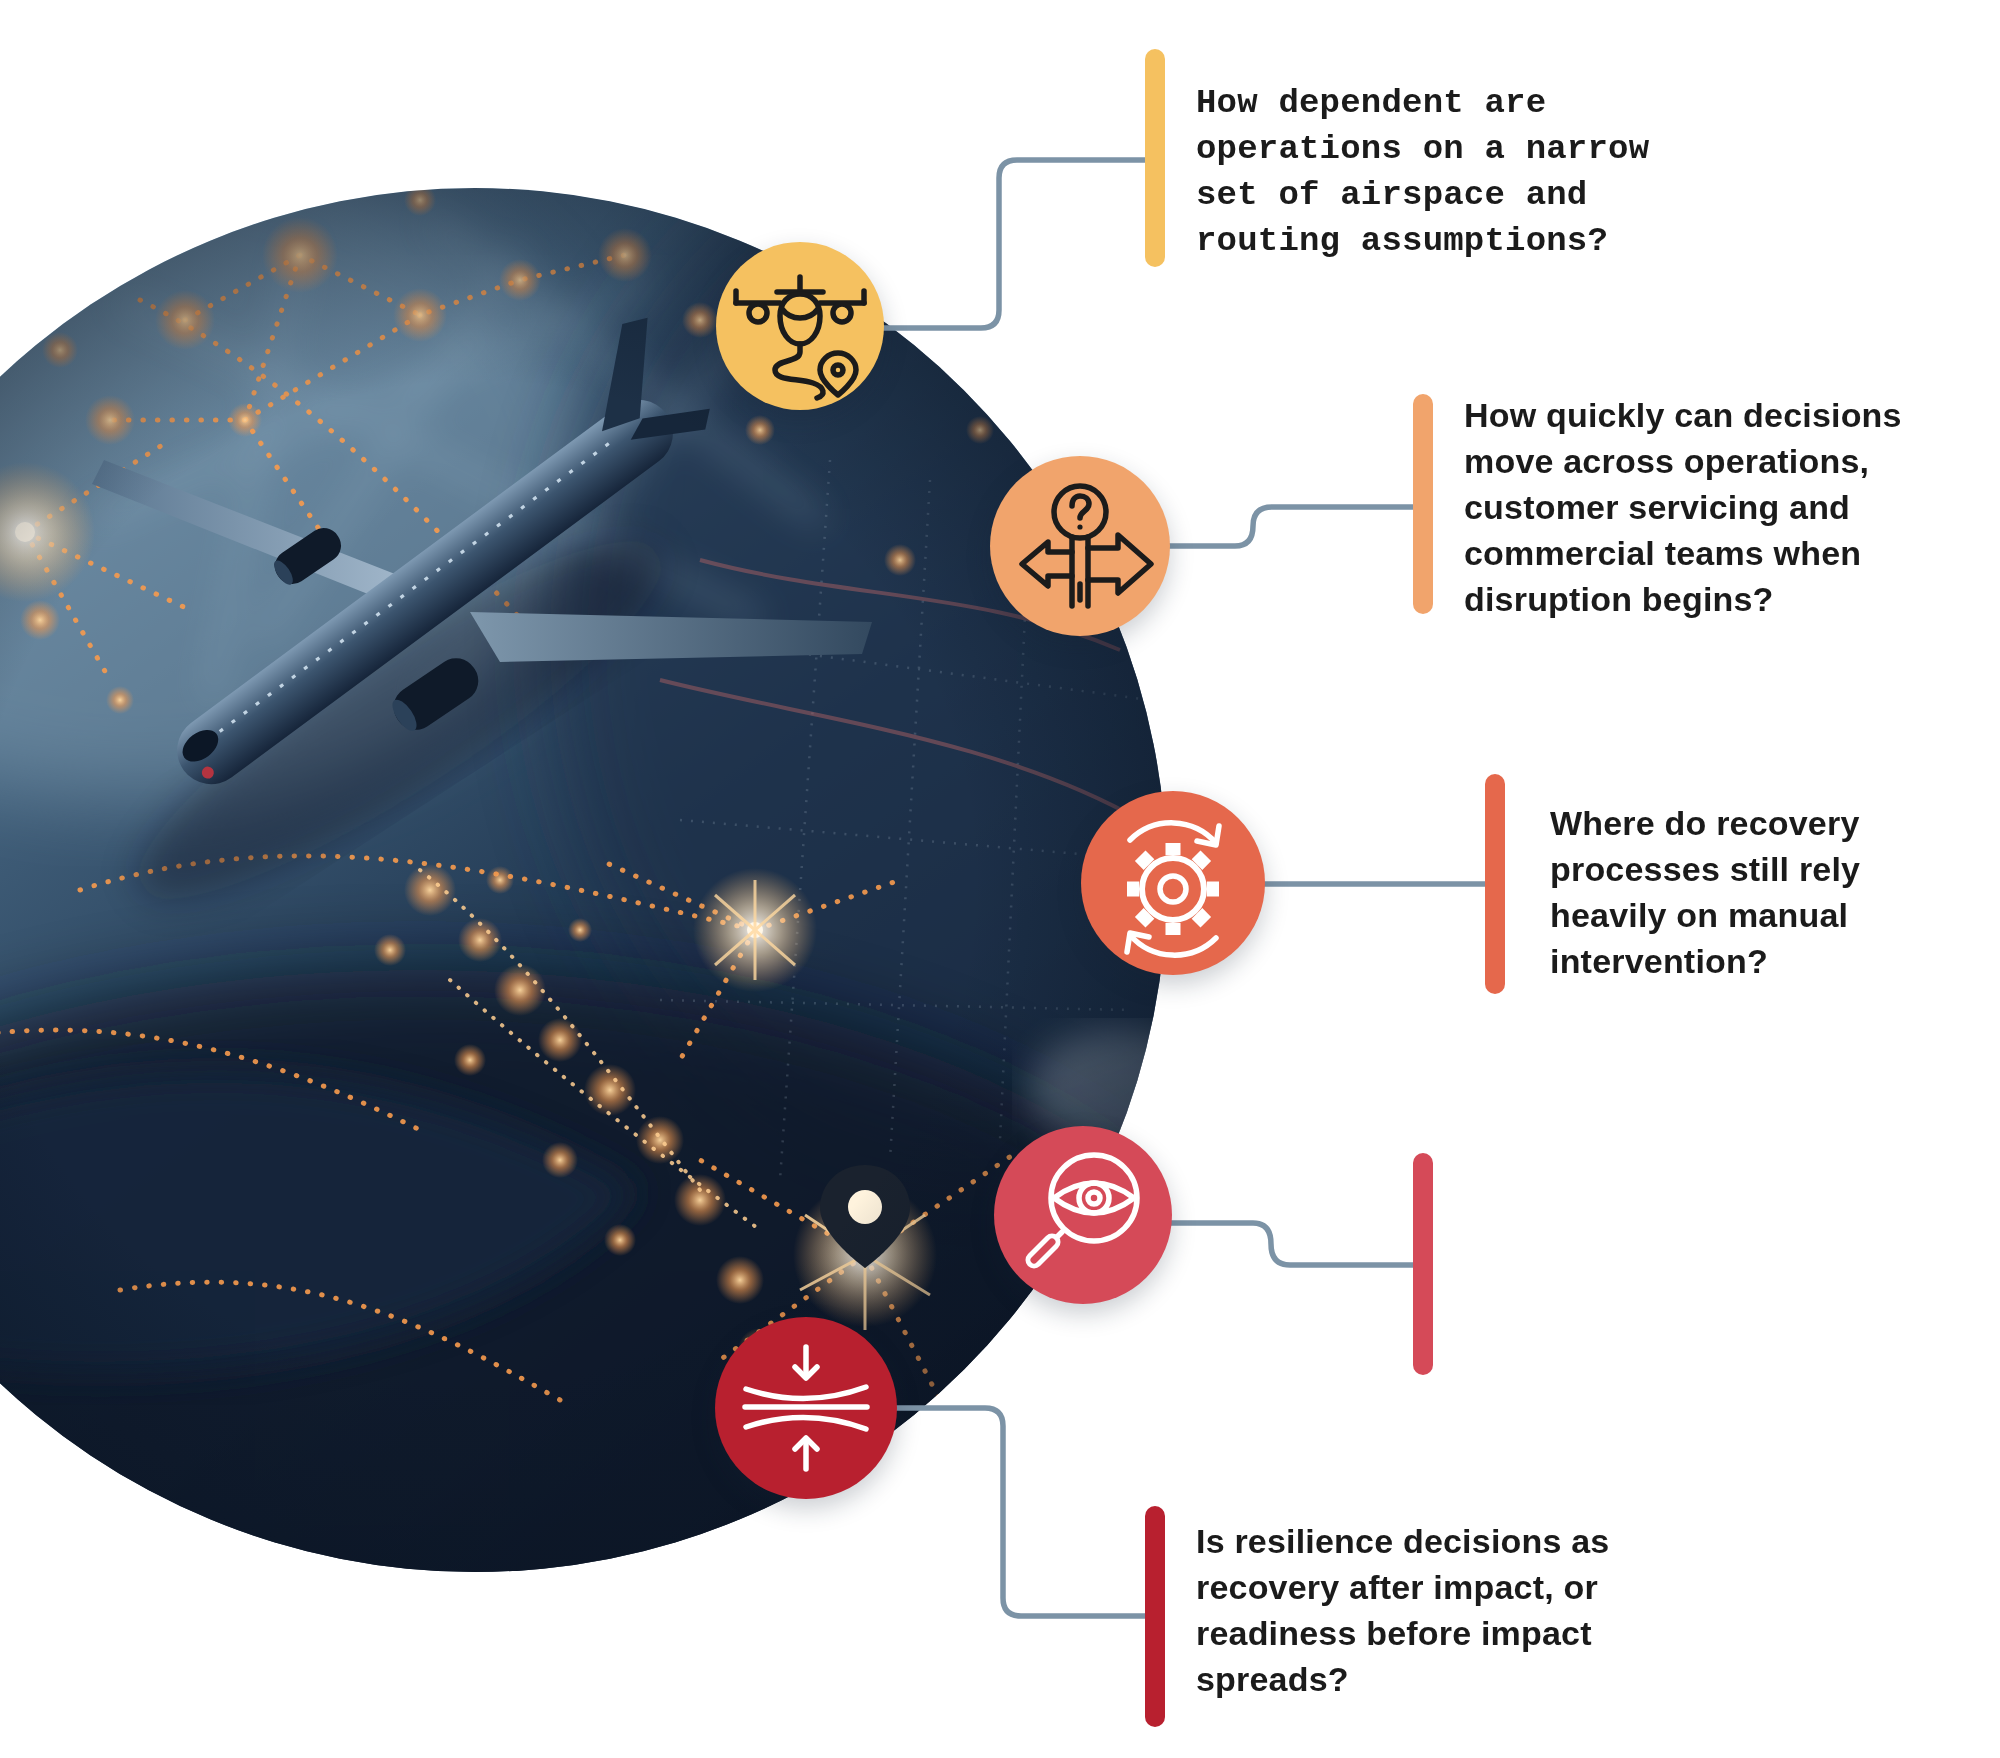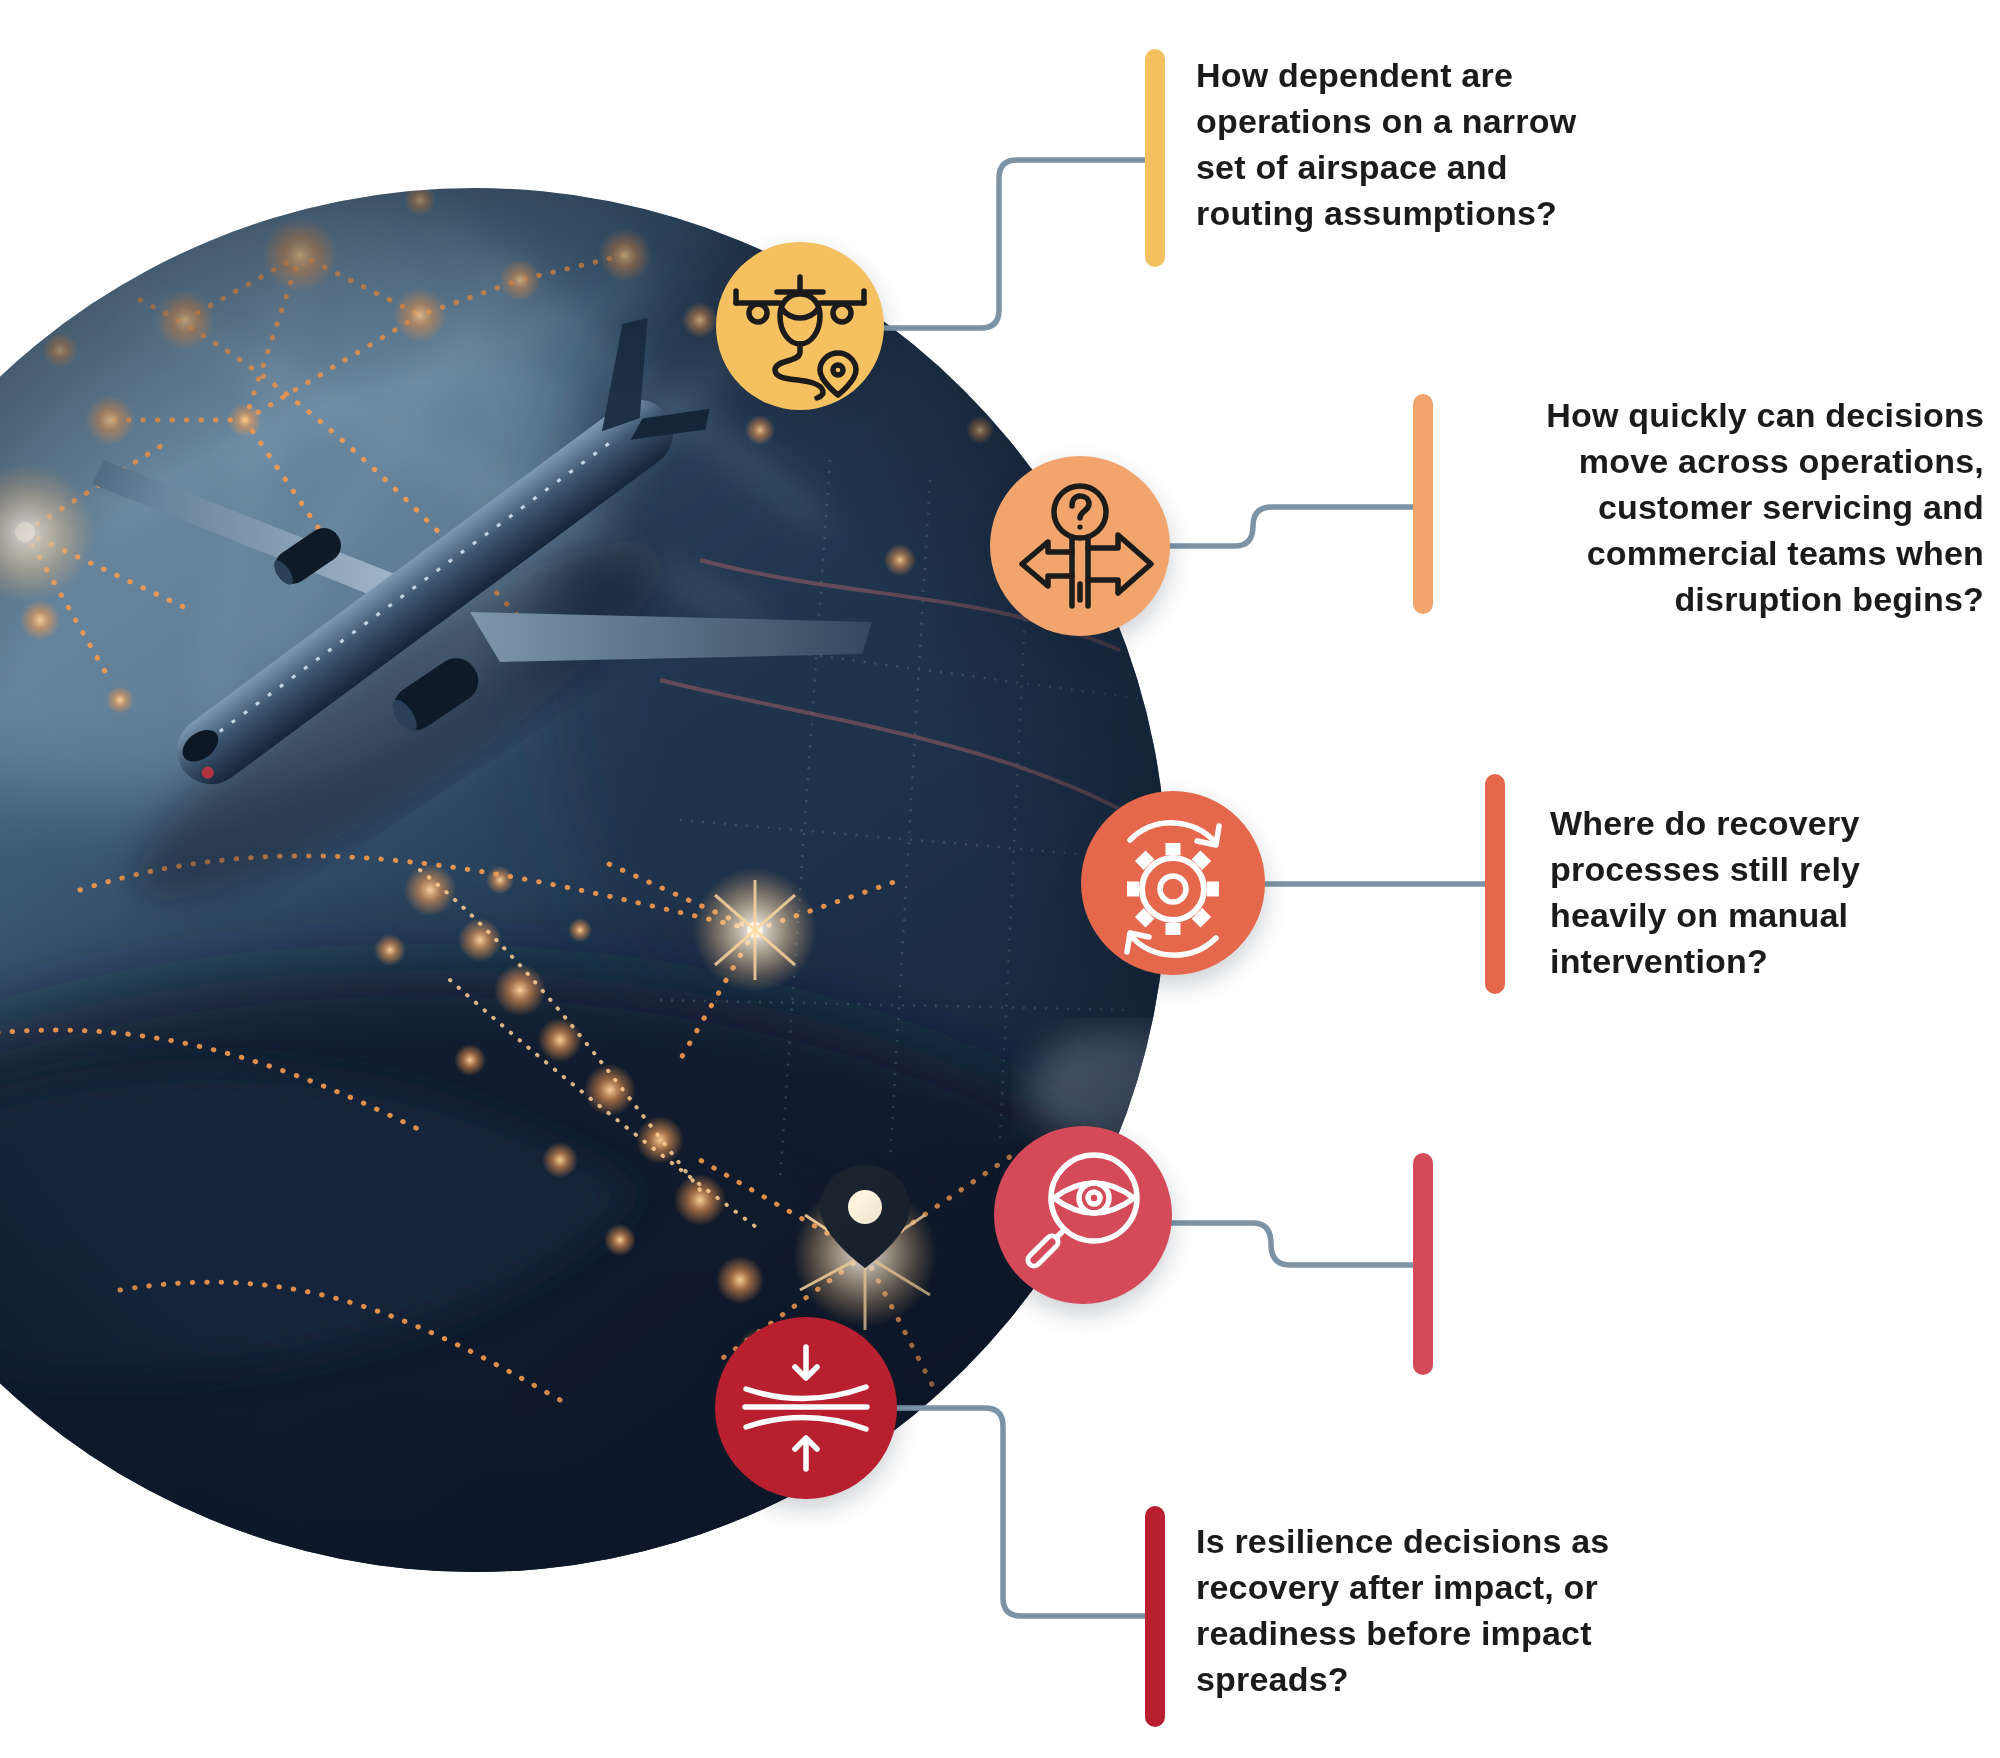--- a/index.html
+++ b/index.html
@@ -24,22 +24,22 @@
   .i1{left:716px;top:242px;width:168px;height:168px;}
   .i2{left:990px;top:456px;width:180px;height:180px;}
   .i3{left:1081px;top:791px;width:184px;height:184px;}
   .i4{left:994px;top:1126px;width:178px;height:178px;}
   .i5{left:715px;top:1317px;width:182px;height:182px;}
   .b1{left:1145px;top:49px;height:218px;}
   .b2{left:1413px;top:394px;height:220px;}
   .b3{left:1485px;top:774px;height:220px;}
   .b4{left:1413px;top:1153px;height:222px;}
   .b5{left:1145px;top:1506px;height:221px;}
-  .t1{left:1196px;top:52px;}
-  .t2{left:1464px;top:392px;text-align:right;}
+  .t1{left:1196px;top:80px;font-family:Liberation Mono, monospace;}
+  .t2{left:1464px;top:392px;}
   .t3{left:1550px;top:800px;}
   .t4{left:1464px;top:1150px;}
   .t5{left:1196px;top:1518px;}
 </style>
 </head>
 <body>
 
 <div class="canvas">
 
   <svg class="layer" viewBox="0 0 2000 1758" aria-hidden="true">

